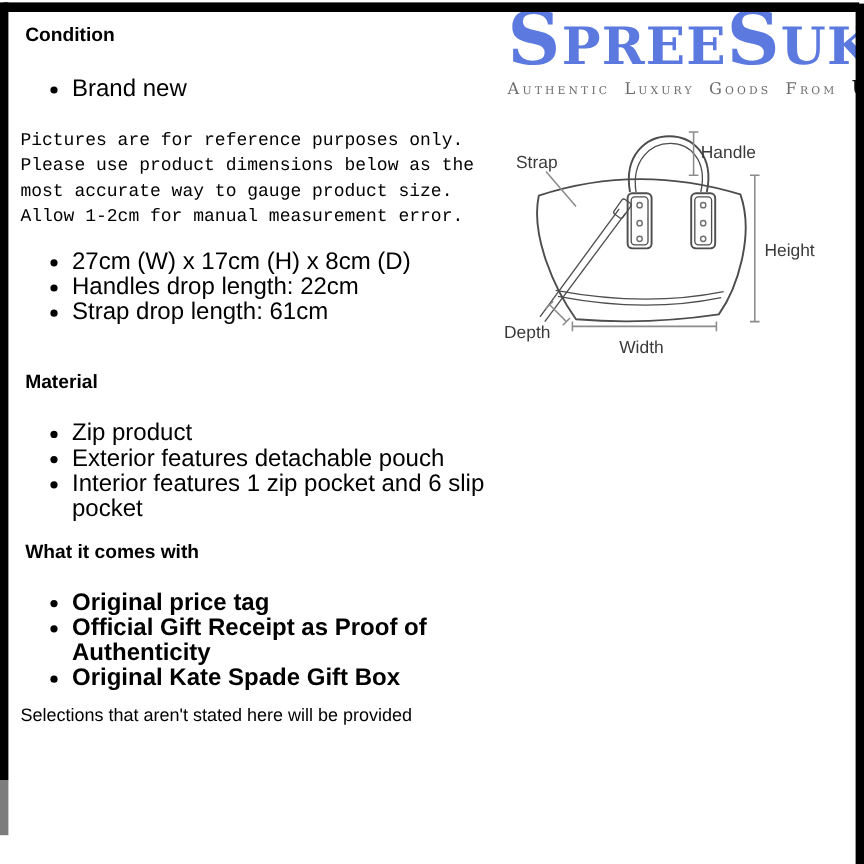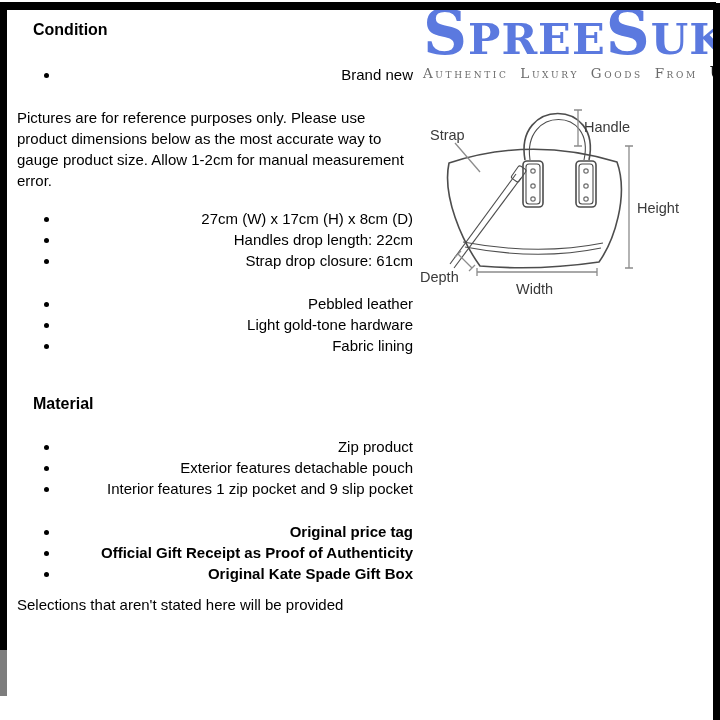--- a/index.html
+++ b/index.html
@@ -12,29 +12,29 @@
 
   
   .frame { position:absolute; background:#000; z-index:10; }
   .frame-top    { left:3px;  top:2px;  width:713px; height:8px; }
   .frame-left   { left:0;    top:2px;  width:7px;   height:648px; }
   .frame-left-tail { position:absolute; left:0; top:650px; width:7px; height:46px; background:#7d7d7d; z-index:10; }
   .frame-right  { right:0;   top:3px;  width:7px;   height:717px; }
 
   
   .content { position:absolute; left:17px; top:0; width:396px; z-index:2; }
-  .content h2 { font-size:16px; line-height:18px; font-weight:bold; margin:16px; }
+  .content h2 { font-size:16px; line-height:18px; font-weight:bold; margin:4px; }
   .content p  { font-size:15px; line-height:21px; margin:0; }
   .content ul { margin:0; padding:0 0 0 43px; list-style:disc; }
-  .content li { font-size:15px; line-height:21px;text-align:right; }
+  .content li { font-size:20px; line-height:21px; }
 
   .mt-h0 { margin-top:21px !important; }
   .mt-u0 { margin-top:25px !important; }
   .mt-h1 { margin-top:20px !important; }
-  .mt-p1 { margin-top:22px !important; }
+  .mt-p1 { margin-top:22px !important;font-family:Liberation Mono, monospace; }
   .mt-u1 { margin-top:17px !important; }
   .mt-h2 { margin-top:26px !important; }
   .mt-u2 { margin-top:22px !important; }
   .mt-h3 { margin-top:39px !important; }
   .mt-u3 { margin-top:23px !important; }
   .mt-h4 { margin-top:17px !important; }
   .mt-u4 { margin-top:22px !important;font-weight:bold; }
   .mt-ft { margin-top:10px !important; }
 
   
@@ -118,36 +118,32 @@
 
   <h2 class="mt-h0">Condition</h2>
   <ul class="mt-u0">
     <li>Brand new</li>
   </ul>
 
   <p class="mt-p1">Pictures are for reference purposes only. Please use product dimensions below as the most accurate way to gauge product size. Allow 1-2cm for manual measurement error.</p>
   <ul class="mt-u1">
     <li>27cm (W) x 17cm (H) x 8cm (D)</li>
     <li>Handles drop length: 22cm</li>
-    <li>Strap drop closure: 61cm</li>
+    <li>Strap drop length: 61cm</li>
   </ul>
 
-  <ul class="mt-u2">
-    <li>Pebbled leather</li>
-    <li>Light gold-tone hardware</li>
-    <li>Fabric lining</li>
-  </ul>
 
   <h2 class="mt-h3">Material</h2>
   <ul class="mt-u3">
     <li>Zip product</li>
     <li>Exterior features detachable pouch</li>
-    <li>Interior features 1 zip pocket and 9 slip pocket</li>
+    <li>Interior features 1 zip pocket and 6 slip pocket</li>
   </ul>
 
+  <h2 class="mt-h4">What it comes with</h2>
   <ul class="mt-u4">
     <li>Original price tag</li>
     <li>Official Gift Receipt as Proof of Authenticity</li>
     <li>Original Kate Spade Gift Box</li>
   </ul>
 
   <p class="mt-ft">Selections that aren't stated here will be provided</p>
 </div>
 
 </body></html>

